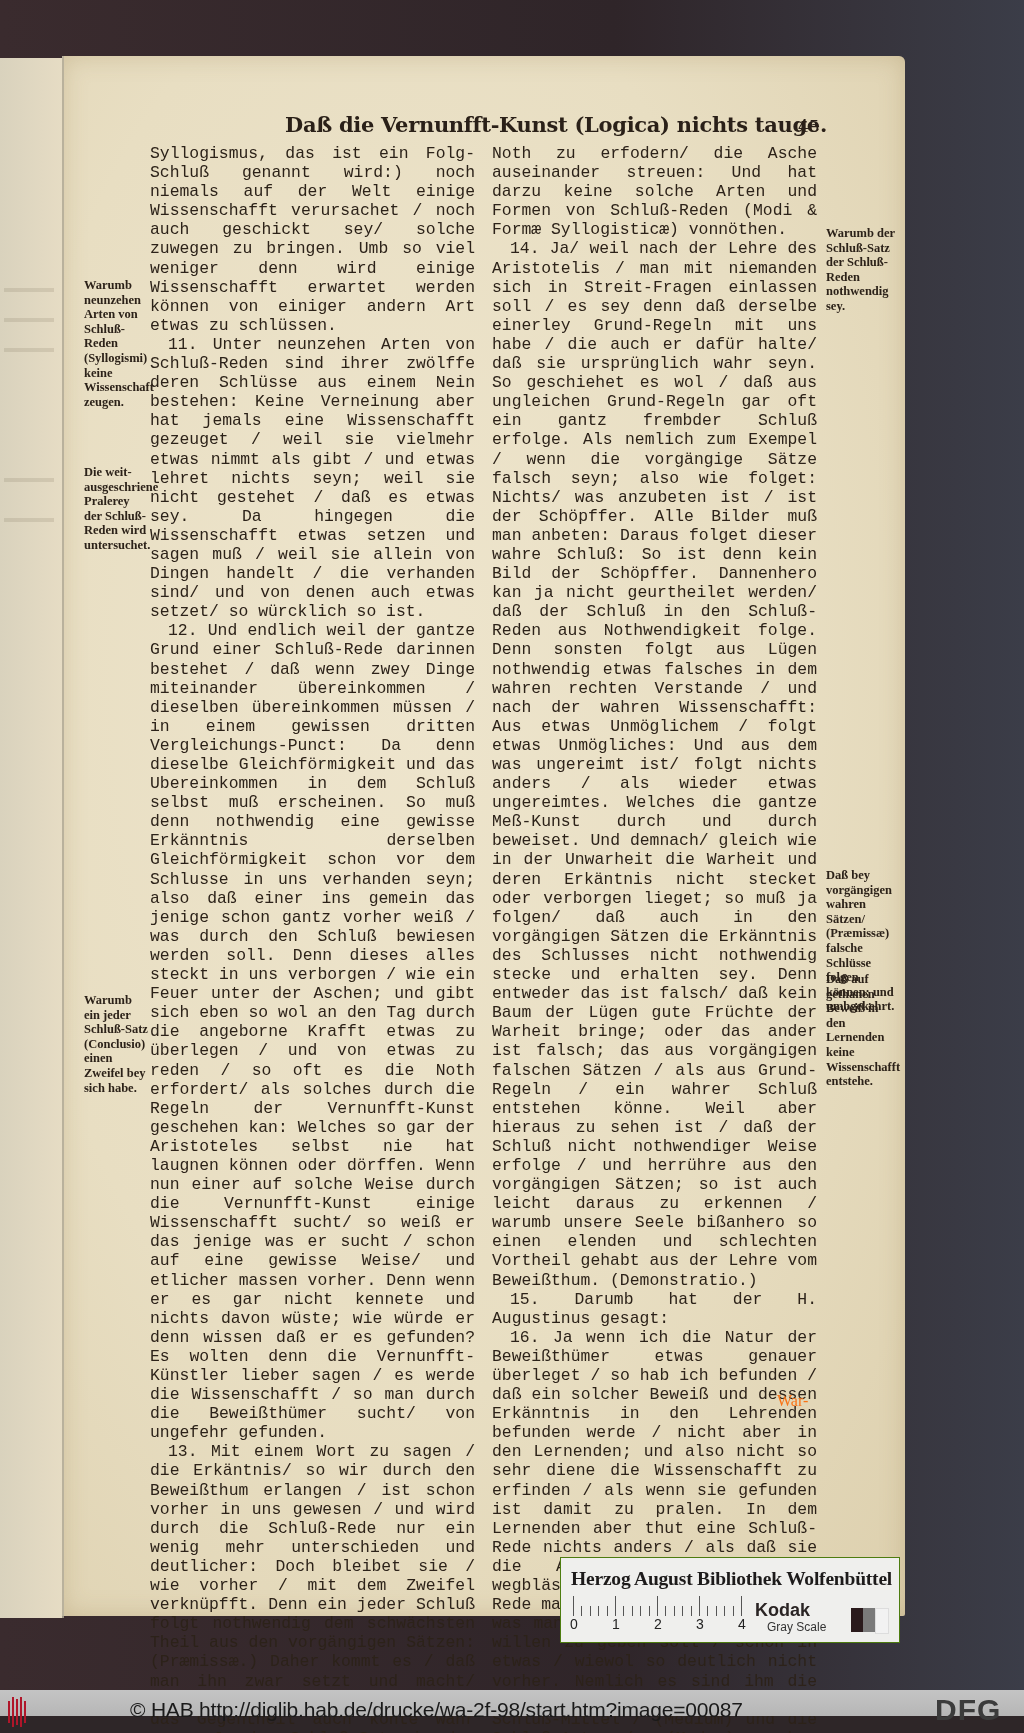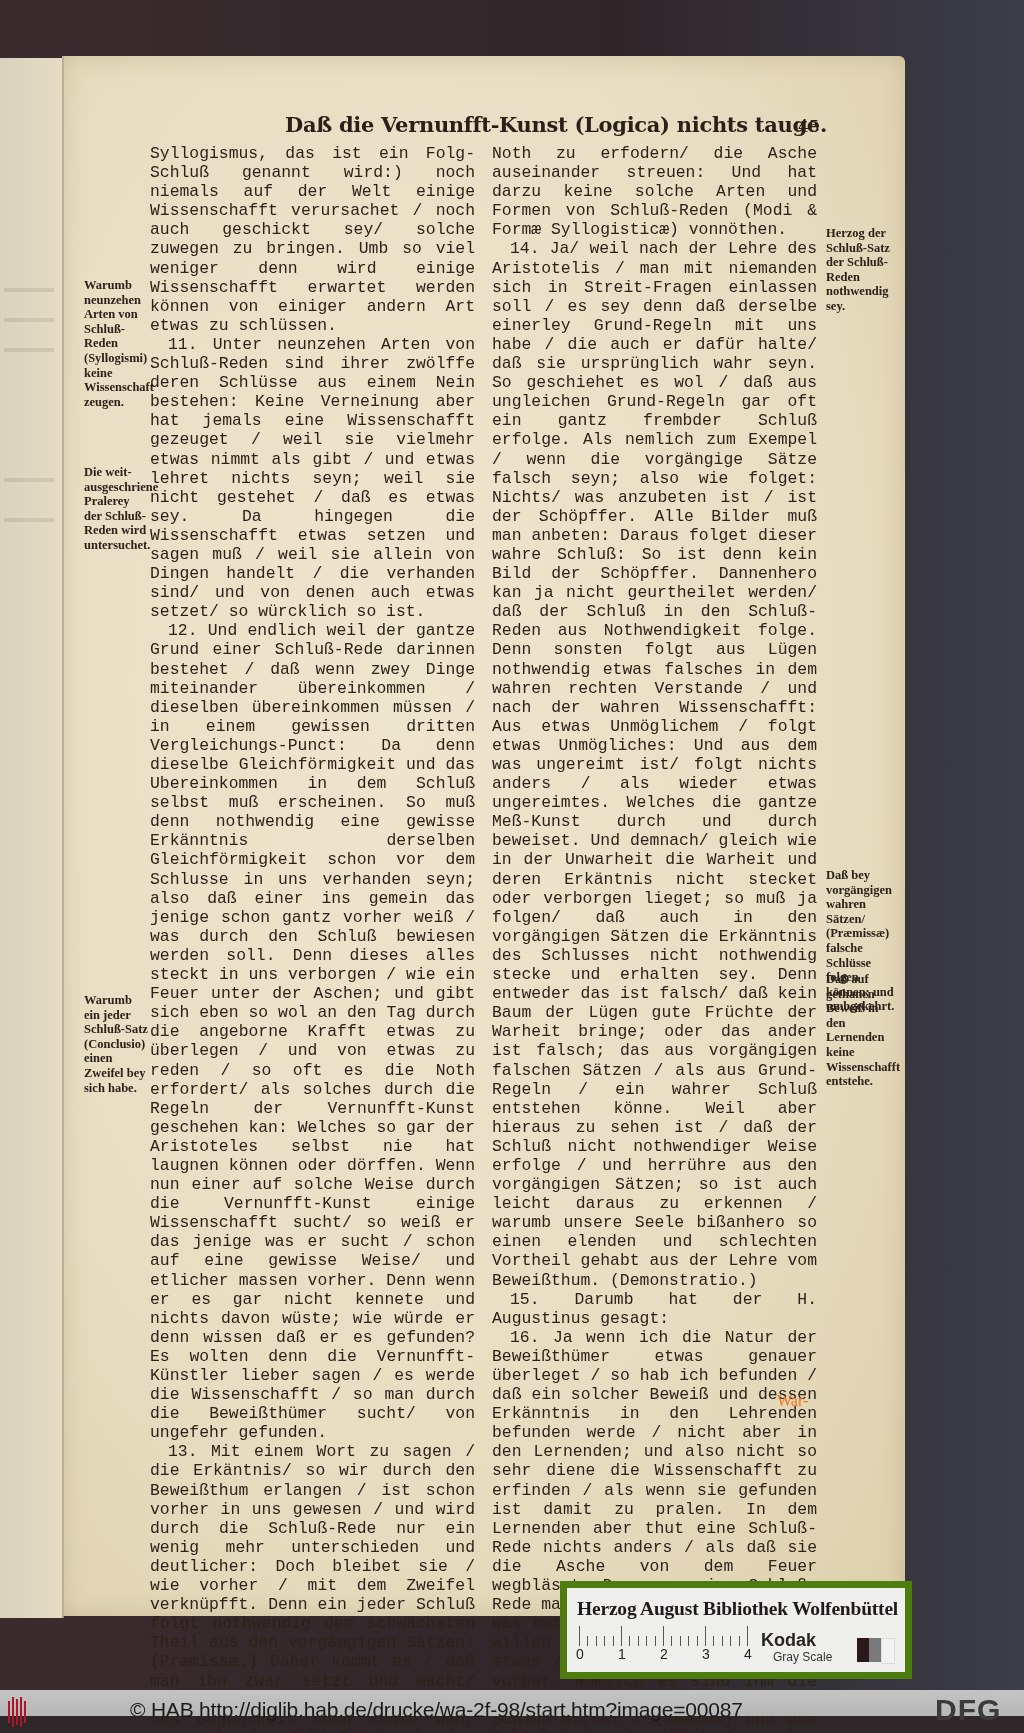--- a/index.html
+++ b/index.html
@@ -15,21 +15,21 @@
   .col p{margin:0;}
   .col-left{left:150px;top:144px;width:325px;}
   .col-right{left:492px;top:144px;width:325px;}
   .note{position:absolute;font-family:"Liberation Serif",serif;font-size:12.5px;line-height:14.6px;color:#2c2219;font-weight:bold;}
   .note-l{left:84px;width:64px;}
   .note-r{left:826px;width:70px;}
   .ind{text-indent:18px;}
   .bold-q{font-weight:bold;}
   .catchword{position:absolute;left:777px;top:1392px;font-family:Liberation Serif, serif;font-size:16px;color:#f97316;}
   
-  .card{position:absolute;left:560px;top:1557px;width:338px;height:84px;background:#efefed;border:7px solid #4d7c0f;margin-top:24px;}
+  .card{position:absolute;left:560px;top:1557px;width:338px;height:84px;background:#efefed;border:1px solid #4d7c0f;}
   .card-title{position:absolute;left:10px;top:10px;font-family:"Liberation Serif",serif;font-weight:bold;font-size:19.5px;color:#1d1b1b;white-space:nowrap;letter-spacing:-0.2px;}
   .ruler{position:absolute;left:12px;top:40px;width:172px;height:28px;}
   .tick{position:absolute;bottom:10px;width:1px;background:#555;}
   .ruler-num{position:absolute;bottom:-6px;font-family:"Liberation Sans",sans-serif;font-size:14px;color:#222;}
   .kodak{position:absolute;left:194px;top:42px;font-family:"Liberation Sans",sans-serif;font-weight:bold;font-size:18px;color:#2a2424;}
   .kodak-sub{position:absolute;left:206px;top:62px;font-family:"Liberation Sans",sans-serif;font-size:12px;color:#333;}
   .swatch{position:absolute;top:50px;width:12px;height:24px;}
   
   .footer{position:absolute;left:0;top:1690px;width:1024px;height:26px;background:linear-gradient(#c4c4c4,#b6b6b6);}
   .hab-logo{position:absolute;left:8px;top:7px;width:20px;height:30px;}
@@ -65,21 +65,21 @@
   <p>Noth zu erfodern/ die Asche auseinander streuen: Und hat darzu keine solche Arten und Formen von Schluß-Reden (Modi &amp; Formæ Syllogisticæ) vonnöthen.</p>
   <p class="ind">14. Ja/ weil nach der Lehre des Aristotelis / man mit niemanden sich in Streit-Fragen einlassen soll / es sey denn daß derselbe einerley Grund-Regeln mit uns habe / die auch er dafür halte/ daß sie ursprünglich wahr seyn. So geschiehet es wol / daß aus ungleichen Grund-Regeln gar oft ein gantz frembder Schluß erfolge. Als nemlich zum Exempel / wenn die vorgängige Sätze falsch seyn; also wie folget: Nichts/ was anzubeten ist / ist der Schöpffer. Alle Bilder muß man anbeten: Daraus folget dieser wahre Schluß: So ist denn kein Bild der Schöpffer. Dannenhero kan ja nicht geurtheilet werden/ daß der Schluß in den Schluß-Reden aus Nothwendigkeit folge. Denn sonsten folgt aus Lügen nothwendig etwas falsches in dem wahren rechten Verstande / und nach der wahren Wissenschafft: Aus etwas Unmöglichem / folgt etwas Unmögliches: Und aus dem was ungereimt ist/ folgt nichts anders / als wieder etwas ungereimtes. Welches die gantze Meß-Kunst durch und durch beweiset. Und demnach/ gleich wie in der Unwarheit die Warheit und deren Erkäntnis nicht stecket oder verborgen lieget; so muß ja folgen/ daß auch in den vorgängigen Sätzen die Erkänntnis des Schlusses nicht nothwendig stecke und erhalten sey. Denn entweder das ist falsch/ daß kein Baum der Lügen gute Früchte der Warheit bringe; oder das ander ist falsch; das aus vorgängigen falschen Sätzen / als aus Grund-Regeln / ein wahrer Schluß entstehen könne. Weil aber hieraus zu sehen ist / daß der Schluß nicht nothwendiger Weise erfolge / und herrühre aus den vorgängigen Sätzen; so ist auch leicht daraus zu erkennen / warumb unsere Seele bißanhero so einen elenden und schlechten Vortheil gehabt aus der Lehre vom Beweißthum. (Demonstratio.)</p>
   <p class="ind">15. Darumb hat der H. Augustinus gesagt:</p>
   <p class="ind">16. Ja wenn ich die Natur der Beweißthümer etwas genauer überleget / so hab ich befunden / daß ein solcher Beweiß und dessen Erkänntnis in den Lehrenden befunden werde / nicht aber in den Lernenden; und also nicht so sehr diene die Wissenschafft zu erfinden / als wenn sie gefunden ist damit zu pralen. In dem Lernenden aber thut eine Schluß-Rede nichts anders / als daß sie die Asche von dem Feuer wegbläset. Denn wer eine Schluß-Rede macht; der weiß das jenige / was man ihm umb seines Schlusses willen zu geben soll / schon in etwas / wiewol so deutlich nicht vorher. Nemlich es sind ihm die Schluß-Wörter/ (Termini) das Schluß-Mittel / (Medium) und die Schluß-Art / (Modus) schon bekandt. Denn niemand kan ja eine Schluß-Rede machen / wenn er nicht weiß wovon sie handeln soll. Darumb ist mirs vorkommen / als ob die Art zu beweisen/ und Schluß-Reden zu machen nur den Schulmeistern dienlich sey / wenn sie ihre Schüler aufmunteren wollen / auf das jenige Achtung zu geben / was sie wissen. Dieselbe haben aber in</p>
 </div>
 
 <div class="note note-l" style="top:278px">Warumb neunzehen Arten von Schluß-Reden (Syllogismi) keine Wissenschaft zeugen.</div>
 <div class="note note-l" style="top:465px">Die weit-ausgeschriene Pralerey der Schluß-Reden wird untersuchet.</div>
 <div class="note note-l" style="top:993px">Warumb ein jeder Schluß-Satz (Conclusio) einen Zweifel bey sich habe.</div>
 
-<div class="note note-r" style="top:226px">Herzog der Schluß-Satz der Schluß-Reden nothwendig sey.</div>
+<div class="note note-r" style="top:226px">Warumb der Schluß-Satz der Schluß-Reden nothwendig sey.</div>
 <div class="note note-r" style="top:868px">Daß bey vorgängigen wahren Sätzen/ (Præmissæ) falsche Schlüsse folgen können; und umbgekehrt.</div>
 <div class="note note-r" style="top:972px">Daß auf gethanen Beweiß in den Lernenden keine Wissenschafft entstehe.</div>
 
 <div class="catchword">War-</div>
 
 <div class="card">
   <div class="card-title">Herzog August Bibliothek Wolfenbüttel</div>
   <div class="ruler">
     <div class="tick" style="left:0;height:20px"></div>
     <div class="tick" style="left:8px;height:10px"></div>

